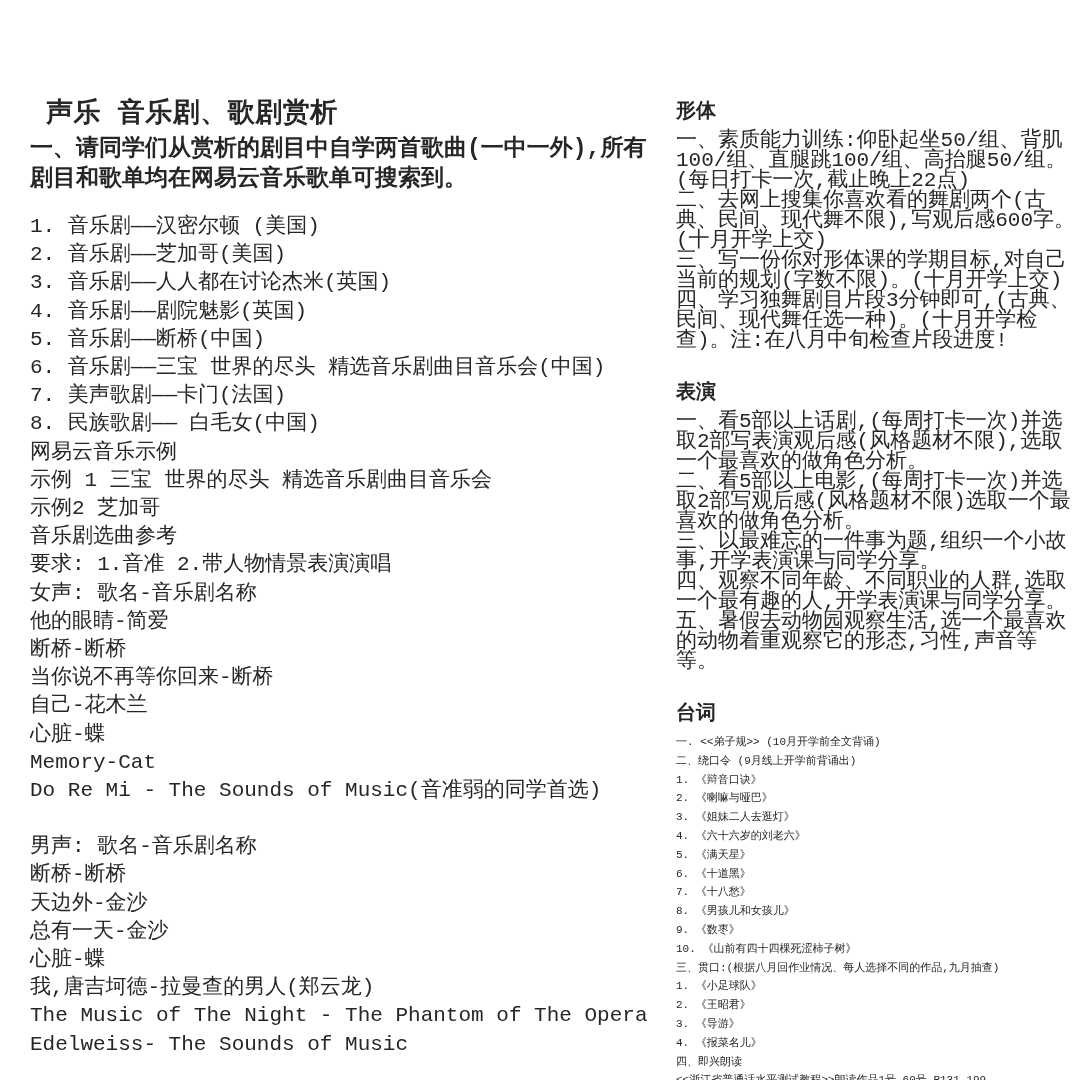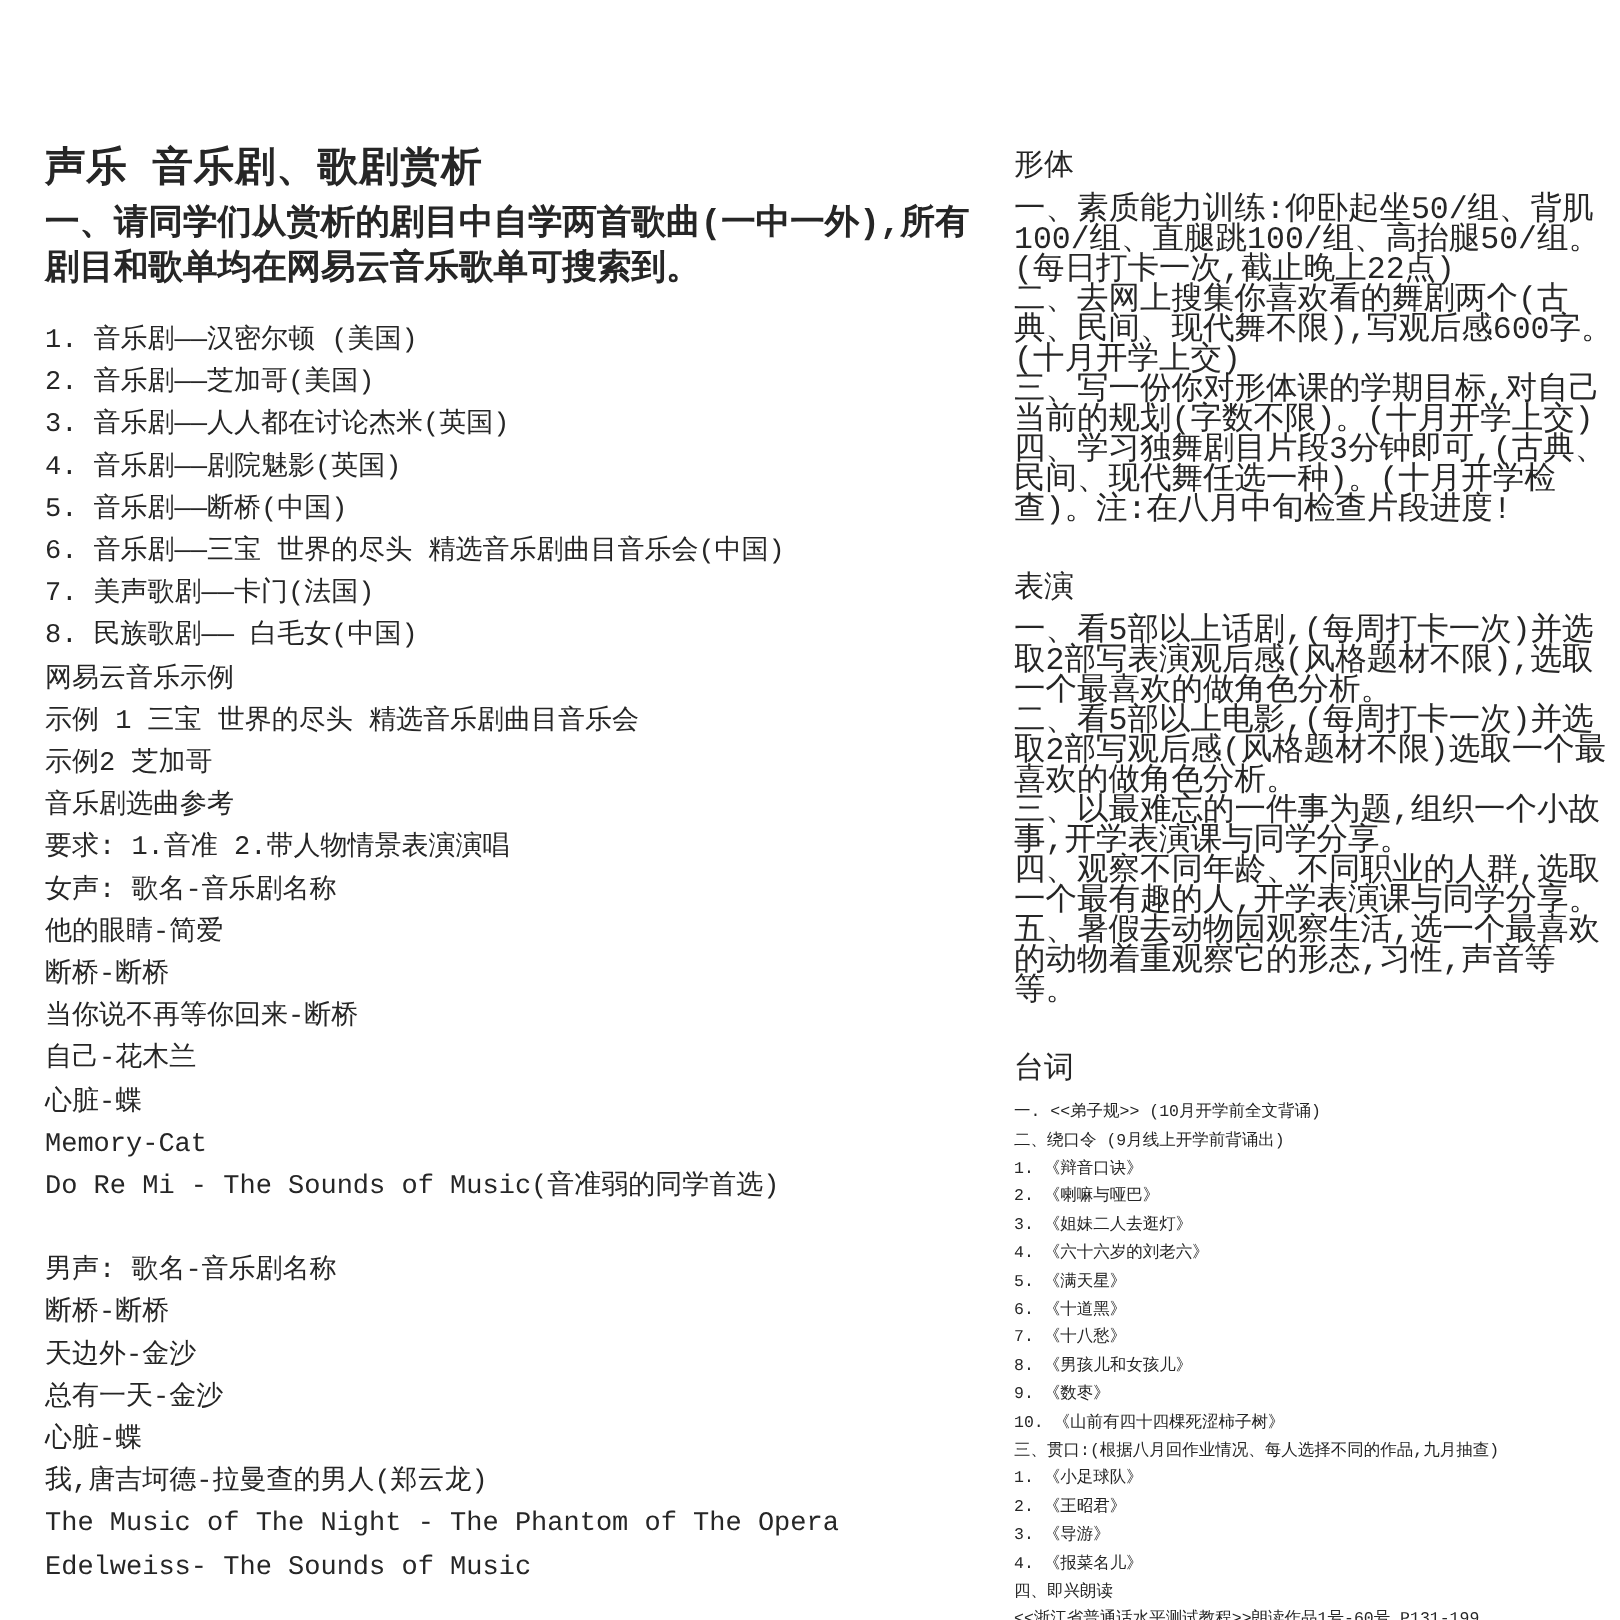--- a/index.html
+++ b/index.html
@@ -26,51 +26,51 @@
   .left-col {
     position: absolute;
     left: 30px;
     top: 98px;
     width: 628px;
   }
   .left-title {
     font-size: 27px;
     font-weight: bold;
     line-height: 32px;
-    margin: 0 0 4px 0;
+    margin: 0 0 4px 16px;
     letter-spacing: 0.5px;
   }
   .left-intro {
     font-size: 23px;
     font-weight: bold;
     line-height: 30px;
     margin: 0 0 19px 0;
   }
   .left-lines .lline {
-    font-size: 18px;
+    font-size: 21px;
     line-height: 28.2px;
     white-space: normal;
   }
   .left-lines .lline.blank {
     height: 28px;
   }
 
   
   .right-col {
     position: absolute;
     left: 676px;
     top: 100px;
     width: 402px;
   }
   .r-section {
     margin-bottom: 30px;
   }
   .r-title {
     font-size: 20px;
-    font-weight: normal;
+    font-weight: bold;
     line-height: 24px;
     margin: 0 0 7px 0;
   }
   .r-lines .rline {
     font-size: 21px;
     line-height: 20px;
   }
   .r-section.taici .r-lines .rline {
     font-size: 11px;
     line-height: 18.8px;

